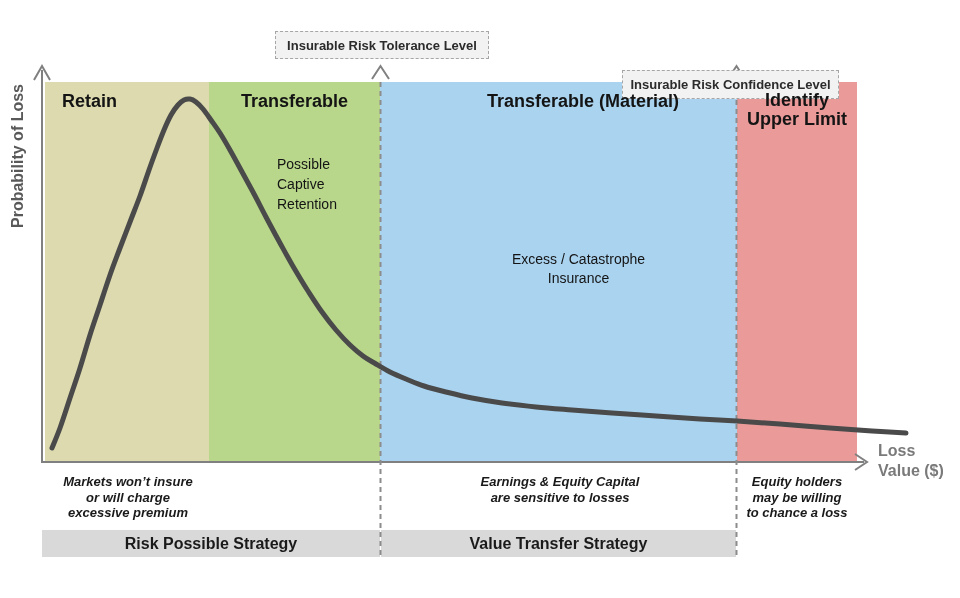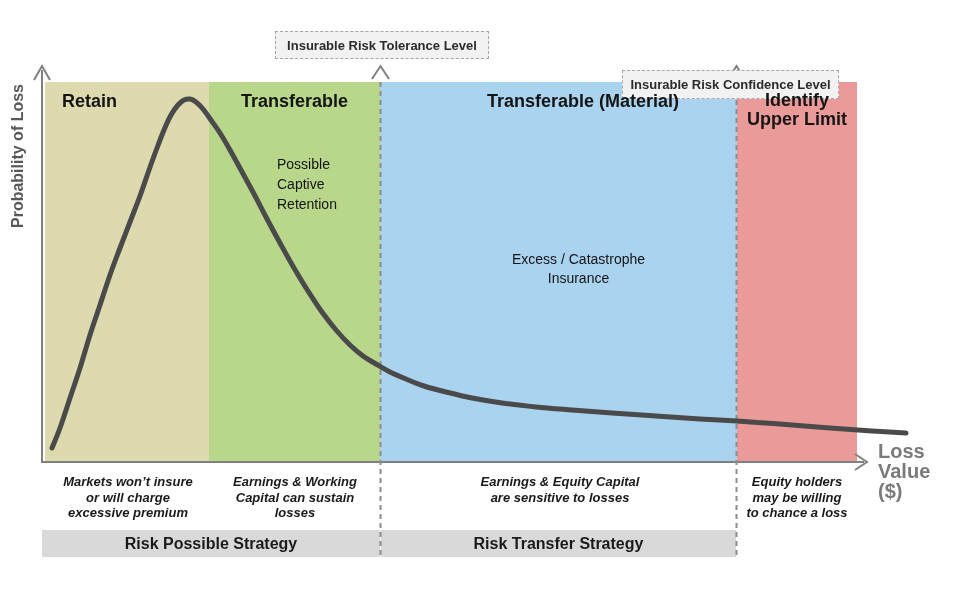--- a/index.html
+++ b/index.html
@@ -41,21 +41,21 @@
   .ann-4{left:735px;width:124px;}
 
   .strategy-bar{position:absolute;top:530px;height:27px;background:#d9d9d9;z-index:0;
                 display:flex;align-items:center;justify-content:center;
                 font-size:16px;font-weight:bold;color:#1a1a1a;}
   .bar-retention{left:42px;width:338px;}
   .bar-transfer{left:381px;width:355px;}
 
   .y-label{position:absolute;left:-61px;top:146px;width:160px;height:20px;text-align:center;
            transform:rotate(-90deg);font-size:16px;font-weight:bold;color:#595959;z-index:2;}
-  .x-label{position:absolute;left:878px;top:441px;font-size:20px;font-weight:bold;color:#7a7a7a;
+  .x-label{position:absolute;left:878px;top:441px;font-size:16px;font-weight:bold;color:#7a7a7a;
            line-height:20px;z-index:2;text-align:left;}
 </style>
 </head>
 <body>
 
 <div class="stage">
 
   <div class="zone zone-retain" style="background: rgb(220, 218, 174);"></div>
   <div class="zone zone-transferable" style="background: rgb(185, 215, 139);"></div>
   <div class="zone zone-material" style="background: rgb(170, 211, 240);"></div>
@@ -93,33 +93,30 @@
 
   <div class="zone-note note-captive pre">Possible
 Captive
 Retention</div>
   <div class="zone-note note-excess pre">Excess / Catastrophe
 Insurance</div>
 
   <div class="annotation ann-1 pre">Markets won’t insure
 or will charge
 excessive premium</div>
-  <div class="annotation ann-2 pre">Earnings &amp; Working
-Capital can sustain
-losses</div>
   <div class="annotation ann-3 pre">Earnings &amp; Equity Capital
 are sensitive to losses</div>
   <div class="annotation ann-4 pre">Equity holders
 may be willing
 to chance a loss</div>
 
   <div class="strategy-bar bar-retention">
     <span>Risk Possible Strategy</span>
   </div>
   <div class="strategy-bar bar-transfer">
-    <span>Risk Transfer Strategy</span>
+    <span>Value Transfer Strategy</span>
   </div>
 
   <div class="y-label">Probability of Loss</div>
   <div class="x-label pre">Loss
 Value ($)</div>
 
 </div>
 
 </body></html>

